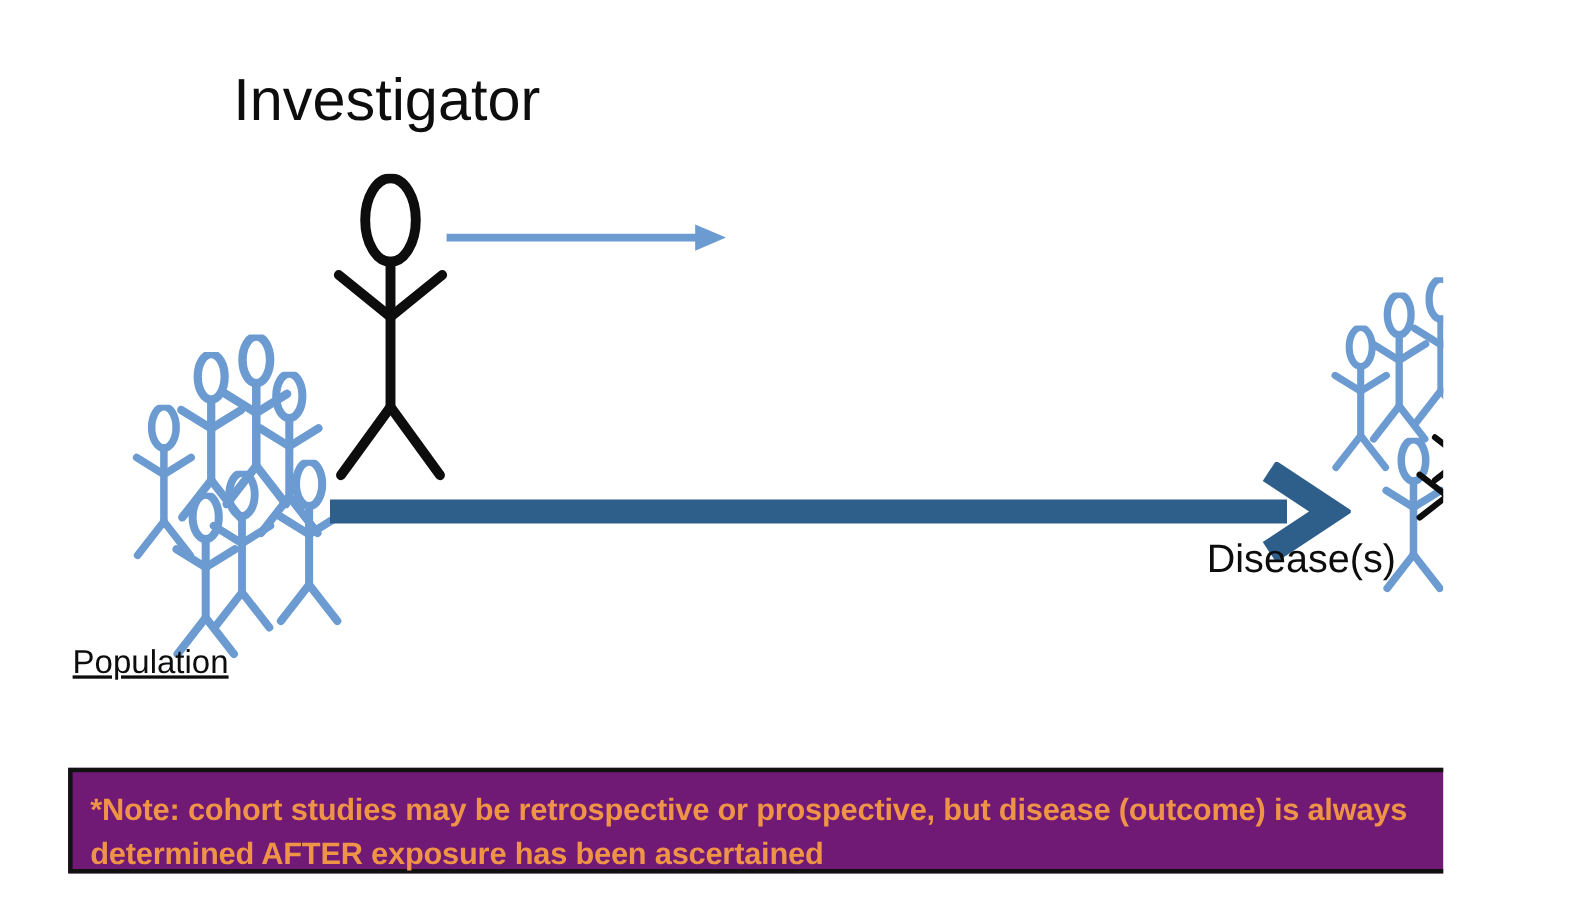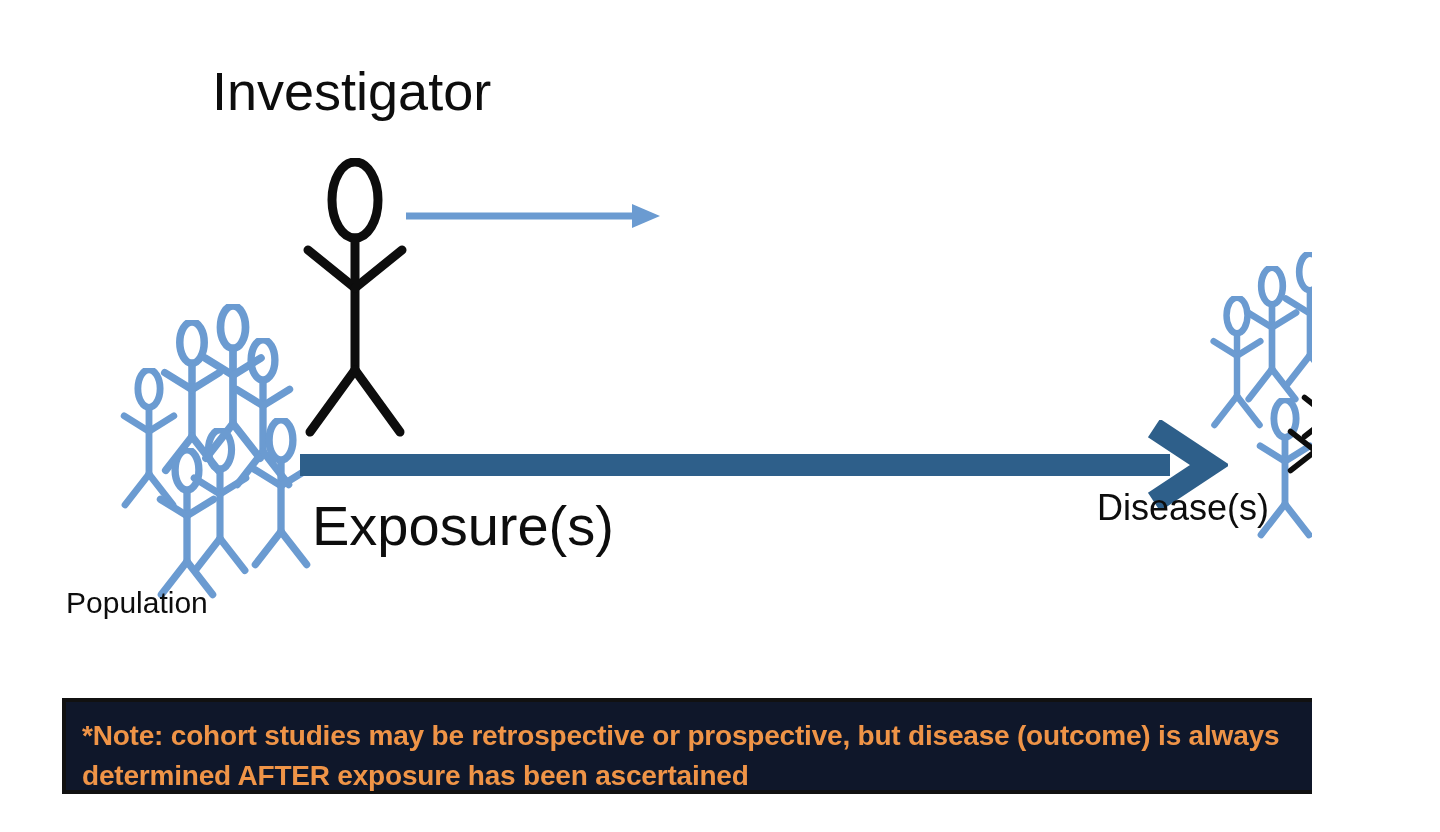--- a/index.html
+++ b/index.html
@@ -38,20 +38,21 @@
   }
   #disease-label {
     left: 1097px;
     top: 490px;
     font-size: 36px;
   }
   #population-label {
     left: 66px;
     top: 588px;
     font-size: 30px;
+    text-decoration: underline;
   }
 
   
   .cluster {
     position: absolute;
   }
   #population-cluster {
     left: 96px;
     top: 300px;
     width: 200px;
@@ -88,21 +89,21 @@
   }
 
   
   #note-box {
     position: absolute;
     left: 62px;
     top: 698px;
     width: 1328px;
     height: 96px;
     border: 4px solid #111111;
-    background: #0f172a;
+    background: #701a75;
     box-sizing: border-box;
   }
   #note-text {
     position: absolute;
     left: 16px;
     top: 14px;
     right: 12px;
     color: #ef9447;
     font-family: "Liberation Sans", sans-serif;
     font-weight: bold;
@@ -202,21 +203,20 @@
     </svg>
   </div>
 
   <div class="label" id="population-label">Population</div>
 
   <svg class="arrow" id="main-arrow" viewBox="0 0 930 90">
     <line x1="2" y1="45" x2="872" y2="45" stroke="#2e5f8a" stroke-width="22"></line>
     <polyline points="856,8 912,45 856,82" fill="none" stroke="#2e5f8a" stroke-width="22" stroke-linejoin="miter" stroke-linecap="butt"></polyline>
   </svg>
 
-  <div class="label" id="exposure-label">Exposure(s)</div>
 
   <div class="cluster" id="disease-cluster">
 
     <svg class="stick-figure" style="left:18px; top:48px;" width="58" height="134" viewBox="0 0 72 166">
       <ellipse cx="36" cy="24" rx="13" ry="22" fill="none" stroke="#6b9bd1" stroke-width="8"></ellipse>
       <line x1="36" y1="46" x2="36" y2="124" stroke="#6b9bd1" stroke-width="8" stroke-linecap="round"></line>
       <line x1="36" y1="74" x2="7" y2="56" stroke="#6b9bd1" stroke-width="8" stroke-linecap="round"></line>
       <line x1="36" y1="74" x2="65" y2="56" stroke="#6b9bd1" stroke-width="8" stroke-linecap="round"></line>
       <line x1="36" y1="124" x2="8" y2="160" stroke="#6b9bd1" stroke-width="8" stroke-linecap="round"></line>
       <line x1="36" y1="124" x2="64" y2="160" stroke="#6b9bd1" stroke-width="8" stroke-linecap="round"></line>

